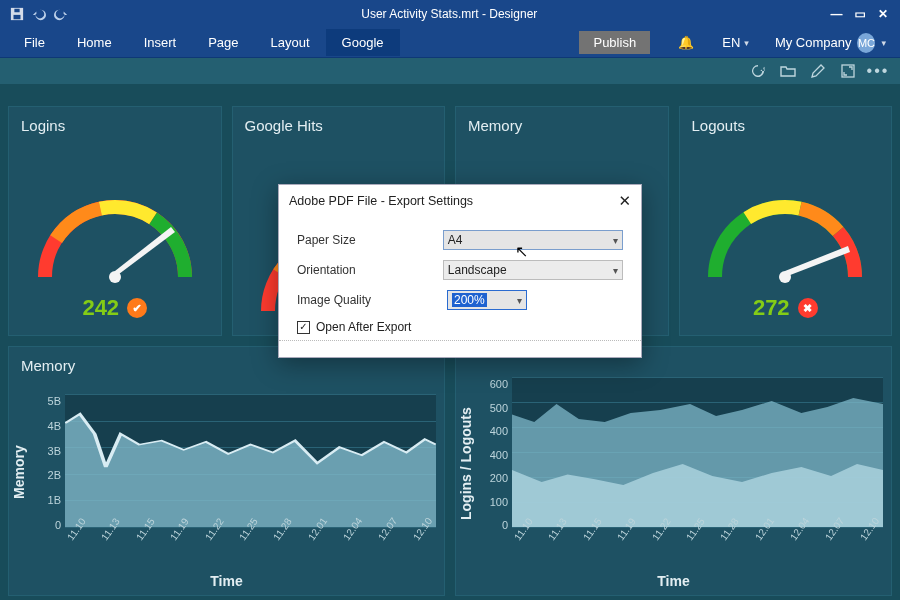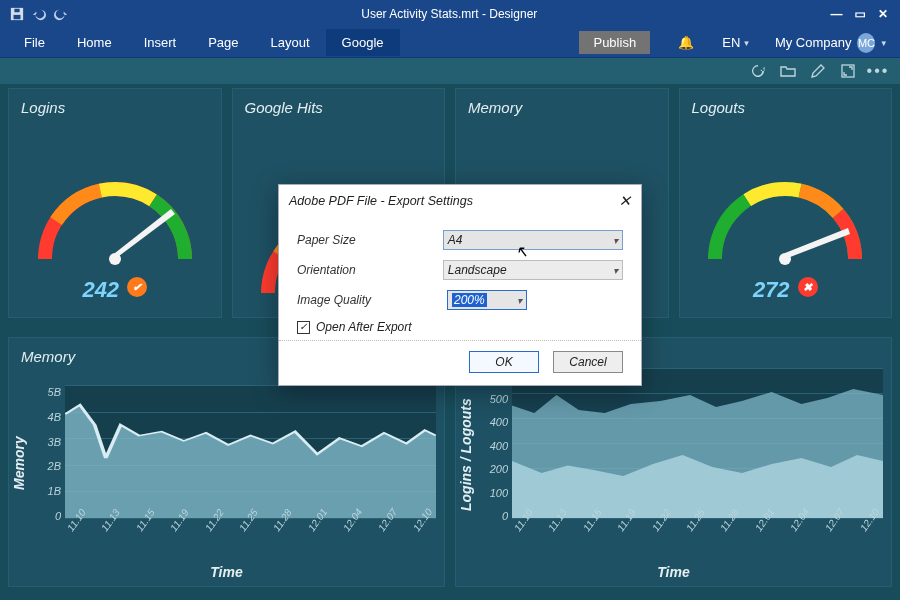--- a/index.html
+++ b/index.html
@@ -33,31 +33,31 @@
   .caret { font-size:9px; opacity:.8;}
 
   
   .toolrow {
     height:26px; background:#245f71; display:flex; justify-content:flex-end; align-items:center;
     gap:14px; padding-right:14px; color:#cfe3ea;
   }
   .toolrow .tico { width:16px;height:16px; display:inline-flex; align-items:center; justify-content:center; cursor:pointer; opacity:.9;}
 
   
-  .canvas { position:relative; width:900px; height:calc(600px - 28px - 30px - 26px); background:#184c5a; padding:4px 8px;font-style:italic; }
+  .canvas { position:relative; width:900px; height:calc(600px - 28px - 30px - 26px); background:#184c5a; padding:22px 8px; }
   .grid { display:grid; grid-template-columns: repeat(4, 1fr); grid-template-rows: auto auto; gap:10px; height:100%; }
   .card {
     background:#1e5163; border:1px solid #245f71; color:#cfe3ea; position:relative;
     display:flex; flex-direction:column;
   }
   .card .ctitle { font-size:15px; color:#e3eef2; padding:10px 12px 0 12px; font-weight:400;}
   .gaugecard { height:230px; }
   .gauge-wrap { flex:1; display:flex; flex-direction:column; align-items:center; justify-content:flex-end; padding-bottom:14px;}
   .gauge-svg { width:180px; height:110px; }
-  .gauge-value { display:flex; align-items:flex-start; gap:8px; color:#7dd3fc; font-size:22px; font-weight:600; margin-top:8px;}
+  .gauge-value { display:flex; align-items:center; gap:8px; color:#84cc16; font-size:22px; font-weight:600; margin-top:8px;}
   .status-circle { width:20px;height:20px;border-radius:50%; display:inline-flex; align-items:center; justify-content:center; }
   .status-ok { background:#ff7a1a; } .status-ok::after{content:"✔"; color:#fff; font-size:11px;}
   .status-bad{ background:#ff3b2f; } .status-bad::after{content:"✖"; color:#fff; font-size:11px;}
 
   .linecard { grid-column: span 2; height:250px; display:flex; }
   .ylabel { writing-mode: vertical-rl; transform: rotate(180deg); font-size:14px; color:#e3eef2;
             padding:8px 2px; text-align:center; font-weight:600;}
   .plot { flex:1; position:relative; padding:4px 6px 4px 2px;}
   .xlabel { text-align:center; font-size:14px; color:#e3eef2; font-weight:600; padding:2px 0 6px 0;}
   .yticks { position:absolute; left:4px; top:22px; bottom:40px; width:28px; display:flex; flex-direction:column; justify-content:space-between; font-size:11px; color:#bcd4db; text-align:right;}
@@ -357,21 +357,17 @@
         <div class="combo small sel">
           <span class="val">200%</span>
           <span class="dd">▾</span>
         </div>
       </div>
       <div class="chk">
         <span class="chkbox">✓</span>
         <span>Open After Export</span>
       </div>
       <div class="sep"></div>
-      <div class="btns">
-        <div class="btn primary">OK</div>
-        <div class="btn">Cancel</div>
-      </div>
     </div>
   </div>
 
   <span class="cursor">↖</span>
 </div>
 
 </body></html>

